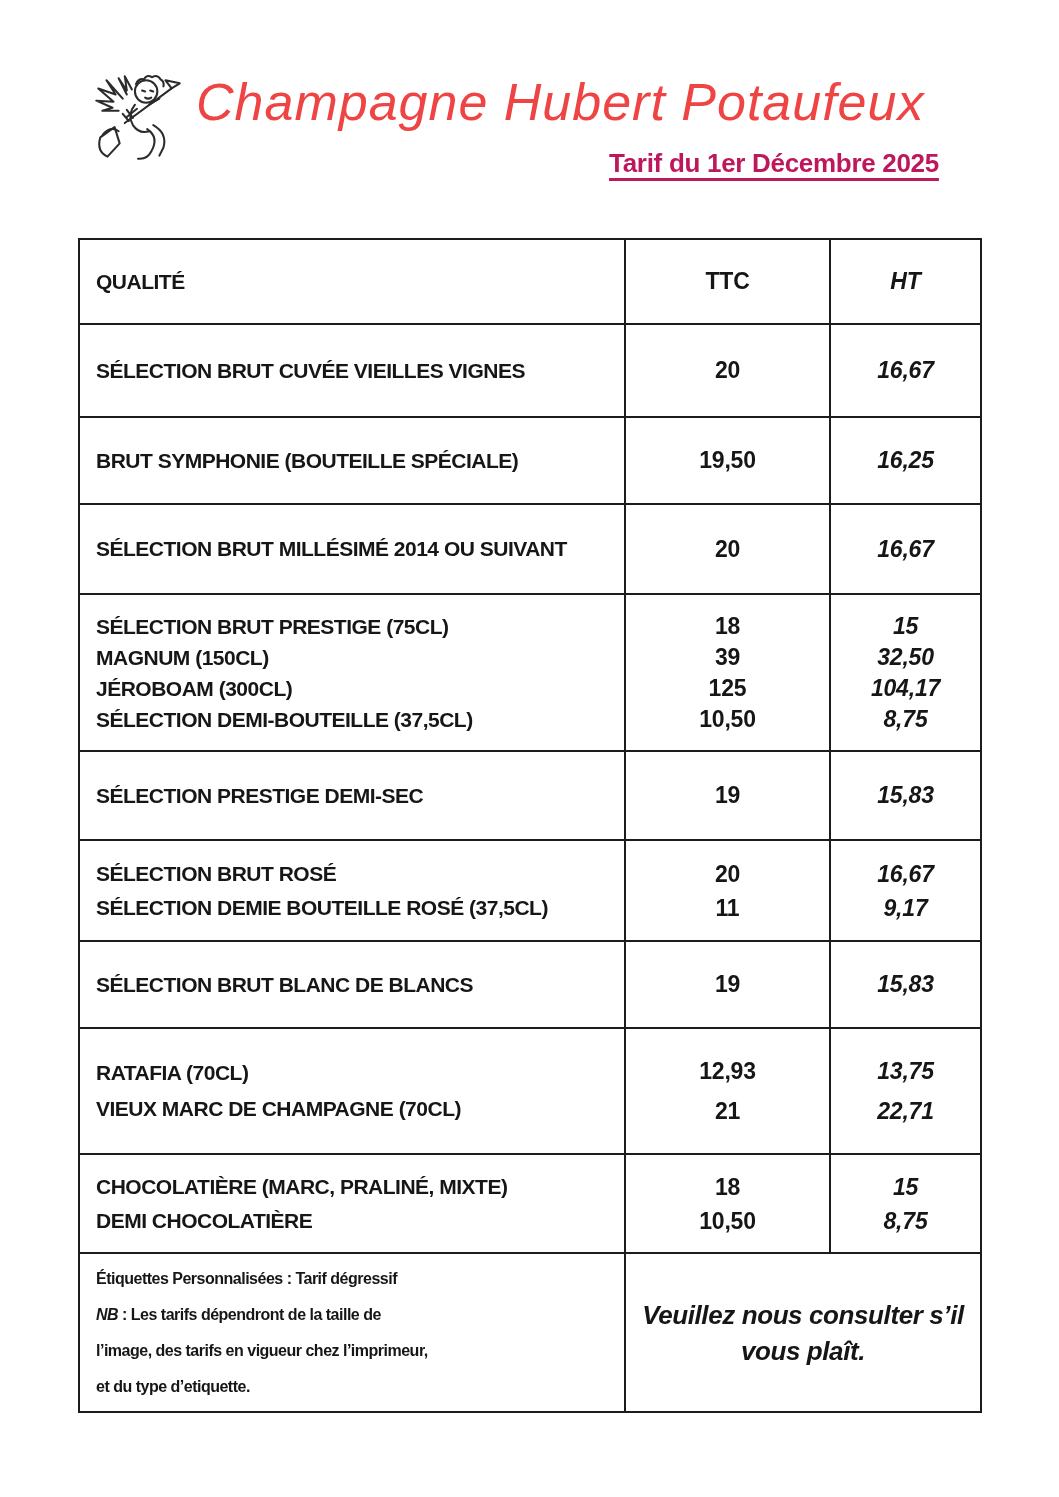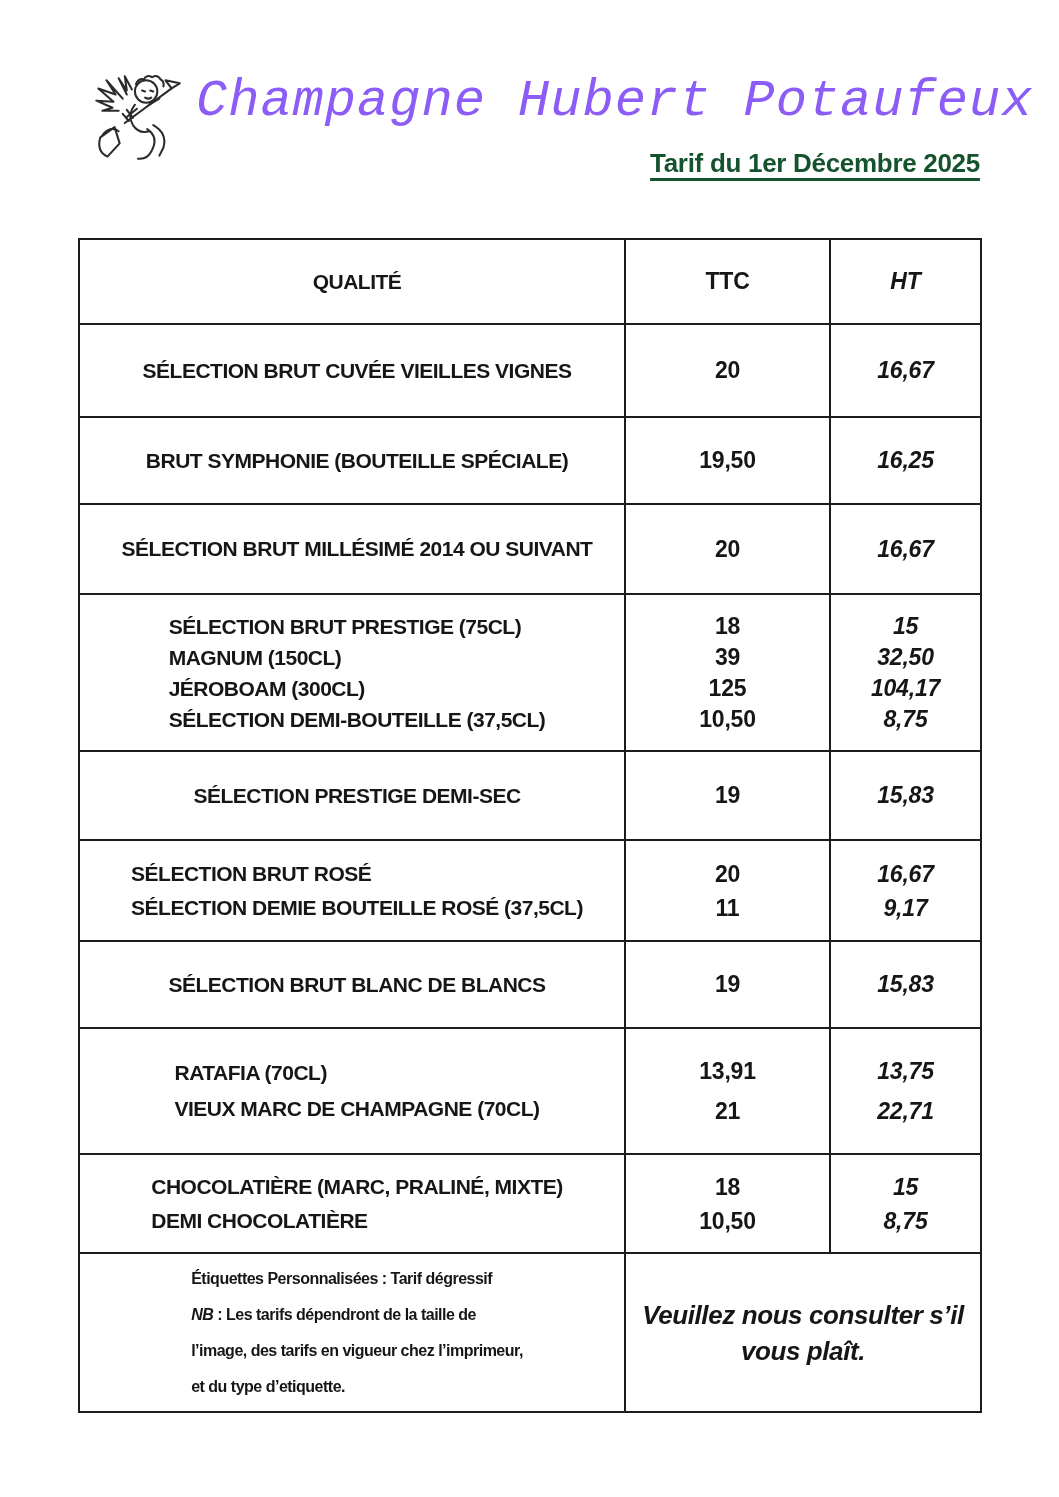--- a/index.html
+++ b/index.html
@@ -11,56 +11,56 @@
     overflow:hidden;
     font-family:"Liberation Sans",sans-serif;
     color:#161616;
   }
   
   .logo{
     position:absolute;left:82px;top:64px;width:112px;height:112px;
   }
   .brand{
     position:absolute;left:196px;top:72px;width:690px;height:100px;
-    font-family:Liberation Mono, monospace;
+    font-family:Liberation Sans, sans-serif;
     font-style:italic;
     font-size:52px;
     letter-spacing:1px;
-    color:#8b5cf6;
+    color:#ef4444;
     white-space:nowrap;
   }
   .subtitle{
-    position:absolute;left:639px;top:148px;width:352px;
+    position:absolute;left:598px;top:148px;width:352px;
     font-size:26px;font-weight:700;text-align:center;
     text-decoration:underline;
     text-decoration-thickness:2.5px;
     text-underline-offset:6px;
     letter-spacing:-0.3px;
     white-space:nowrap;
-    color:#14532d;
+    color:#be185d;
   }
   
   .price-table{
     position:absolute;left:78px;top:238px;
     width:904px;
     box-sizing:border-box;
     border:2px solid #1c1c1c;
     display:grid;
     grid-template-columns:546px 205px 149px;
     grid-template-rows:85px 93px 87px 90px 157px 89px 101px 87px 126px 99px 157px;
   }
   .cell{
     box-sizing:border-box;
     border-right:2px solid #1c1c1c;
     border-bottom:2px solid #1c1c1c;
     display:flex;align-items:center;justify-content:center;
     font-weight:700;
     overflow:hidden;
   }
-  .cell.lbl{justify-content:center;padding-left:16px;padding-right:6px;text-align:left;
+  .cell.lbl{justify-content:flex-start;padding-left:16px;padding-right:6px;text-align:left;
     font-size:21px;letter-spacing:-0.5px;}
   .cell.num{font-size:23px;text-align:center;letter-spacing:-0.2px;}
   .cell.lastcol{border-right:none;font-style:italic;}
   .cell.lastrow{border-bottom:none;}
   .hdr-quality{font-size:21px;letter-spacing:-0.3px;}
   .hdr-num{font-size:24px;}
   .ln{display:block;}
   .stack31 .ln{line-height:31px;}
   .stack34 .ln{line-height:34px;}
   .stack36 .ln{line-height:36px;}
@@ -213,21 +213,21 @@
     </div>
 
     <div class="cell lbl">
       <div class="stack36">
         <span class="ln">RATAFIA (70CL)</span>
         <span class="ln">VIEUX MARC DE CHAMPAGNE (70CL)</span>
       </div>
     </div>
     <div class="cell num">
       <div class="stack40">
-        <span class="ln">13,91</span>
+        <span class="ln">12,93</span>
         <span class="ln">21</span>
       </div>
     </div>
     <div class="cell num lastcol">
       <div class="stack40">
         <span class="ln">13,75</span>
         <span class="ln">22,71</span>
       </div>
     </div>
 

